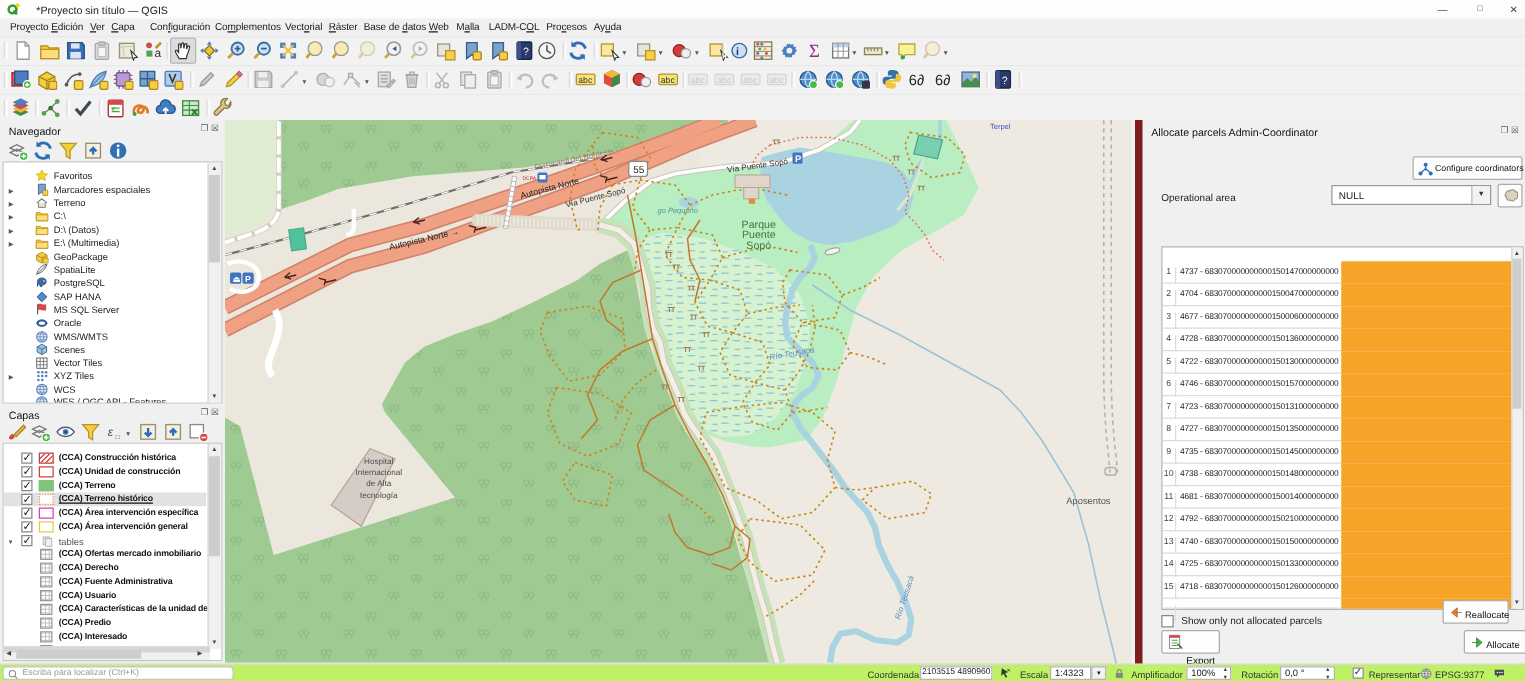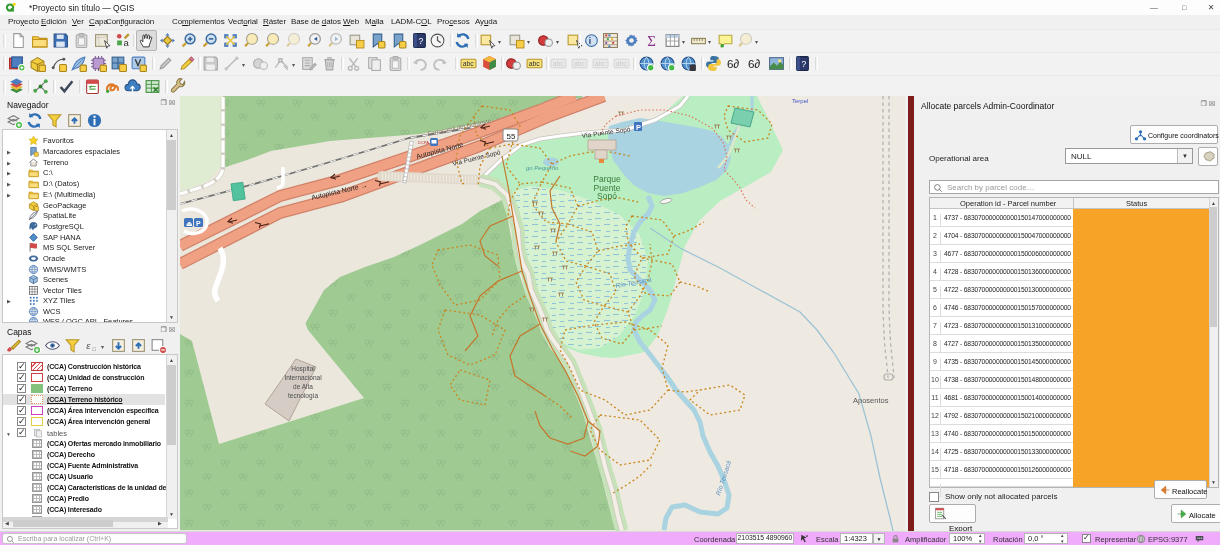--- a/index.html
+++ b/index.html
@@ -34,21 +34,21 @@
 .lb{left:44px;font-weight:bold;font-size:7px;color:#111;letter-spacing:-0.15px;}
 .trow{position:absolute;left:0;width:282px;height:18px;border-bottom:1px solid #dcdcdc;}
 .trow .rn{position:absolute;left:0;top:5px;width:11px;text-align:center;font-size:7px;color:#444;border-right:1px solid #dcdcdc;height:13px;}
 .trow .rv{position:absolute;left:14px;top:5px;font-size:6.7px;color:#222;letter-spacing:-0.15px;}
 .trow .ro{position:absolute;left:143px;top:0;width:139px;height:18px;background:#f7a327;}
 .tico{position:absolute;left:29px;width:10px;height:9px;background:#fff;border:1px solid #999;background-image:linear-gradient(#bbb 1px,transparent 1px),linear-gradient(90deg,#bbb 1px,transparent 1px);background-size:3px 3px;}
 
 #rp{left:908px;top:96px;width:312px;height:435px;background:#f0f0f0;border-left:6px solid #7f1d1d;}
 .btn{position:absolute;background:#fdfdfd;border:1px solid #adadad;border-radius:2px;font-size:8px;color:#111;}
 
-#status{left:0;top:531px;width:1220px;height:14px;background:#f0abfc;border-top:1px solid #d8d8d8;font-size:7.5px;color:#333;}
+#status{left:0;top:531px;width:1220px;height:14px;background:#bef264;border-top:1px solid #d8d8d8;font-size:7.5px;color:#333;}
 .sfield{position:absolute;background:#fff;border:1px solid #b5b5b5;font-size:7.5px;color:#222;}
 </style>
 </head>
 <body>
 <div class="abs" id="titlebar">
   <svg class="abs" style="left:5px;top:2px" width="11" height="11" viewBox="0 0 24 24">
       <circle cx="11" cy="12" r="9" fill="#319b31"></circle>
       <circle cx="11" cy="12" r="4.5" fill="#fff"></circle>
       <rect x="13" y="13" width="9" height="5" rx="2" transform="rotate(40 14 14)" fill="#319b31"></rect>
       <rect x="17" y="2" width="6" height="6" fill="#fbd304"></rect>
@@ -56,21 +56,21 @@
   <div class="abs ttl">*Proyecto sin título — QGIS</div>
   <div class="abs winbtn" style="left:1139px;">—</div>
   <div class="abs winbtn" style="left:1169px;font-size:7px;">□</div>
   <div class="abs winbtn" style="left:1196px;">✕</div>
 </div>
 <div class="abs" id="menubar">
   <span style="left:8px">Pro<u>y</u>ecto</span>
   <span style="left:41px"><u>E</u>dición</span>
   <span style="left:72px"><u>V</u>er</span>
   <span style="left:89px"><u>C</u>apa</span>
-  <span style="left:106px">Con<u>f</u>iguración</span>
+  <span style="left:120px">Con<u>f</u>iguración</span>
   <span style="left:172px">Co<u>m</u>plementos</span>
   <span style="left:228px">Vect<u>o</u>rial</span>
   <span style="left:263px"><u>R</u>áster</span>
   <span style="left:291px">Base de <u>d</u>atos</span>
   <span style="left:343px"><u>W</u>eb</span>
   <span style="left:365px">M<u>a</u>lla</span>
   <span style="left:391px">LADM-C<u>O</u>L</span>
   <span style="left:437px">Pro<u>c</u>esos</span>
   <span style="left:475px">Ay<u>u</u>da</span>
 </div>
@@ -1174,33 +1174,21 @@
   <div class="abs" style="left:15px;top:58px;font-size:8px">Operational area</div>
   <div class="abs" style="left:151px;top:52px;width:128px;height:16px;background:#fff;border:1px solid #999;">
     <span style="position:absolute;left:5px;top:3px;font-size:8px">NULL</span>
     <div style="position:absolute;right:0;top:0;width:15px;height:14px;border-left:1px solid #bbb;background:#f2f2f2;text-align:center;font-size:6px;line-height:14px;color:#333">▼</div>
   </div>
   <div class="btn" style="left:284px;top:51px;width:20px;height:19px;">
     <svg class="abs" style="left:3px;top:2px" width="14" height="14">
         <use href="#i-blob"></use>
       </svg>
   </div>
-  <div class="abs" style="left:15px;top:84px;width:290px;height:14px;background:#fff;border:1px solid #a5a5a5;">
-    <svg class="abs" style="left:3px;top:2px" width="10" height="10" viewBox="0 0 16 16">
-        <circle cx="7" cy="7" r="4.5" fill="none" stroke="#777" stroke-width="1.5"></circle>
-        <path d="M10.5 10.5l3.5 3.5" stroke="#777" stroke-width="1.5"></path>
-      </svg>
-    <span style="position:absolute;left:17px;top:2px;font-size:8px;color:#999">Search by parcel code…</span>
-  </div>
   <div class="abs" id="tbl" style="left:15px;top:101px;width:290px;height:291px;background:#fff;border:1px solid #b5b5b5;">
-    <div class="abs" style="left:0;top:0;width:288px;height:11px;background:#f2f2f2;border-bottom:1px solid #c5c5c5;">
-      <span style="position:absolute;left:30px;top:1px;font-size:7.5px;color:#222">Operation id - Parcel number</span>
-      <span style="position:absolute;left:196px;top:1px;font-size:7.5px;color:#222">Status</span>
-      <div class="abs" style="left:143px;top:0;width:1px;height:11px;background:#c5c5c5"></div>
-    </div>
     <div id="rows">
       <div class="trow" style="top:11px">
           <span class="rn">1</span>
           <span class="rv">4737 - 683070000000000150147000000000</span>
           <span class="ro"></span>
         </div>
       <div class="trow" style="top:29px">
           <span class="rn">2</span>
           <span class="rv">4704 - 683070000000000150047000000000</span>
           <span class="ro"></span>

